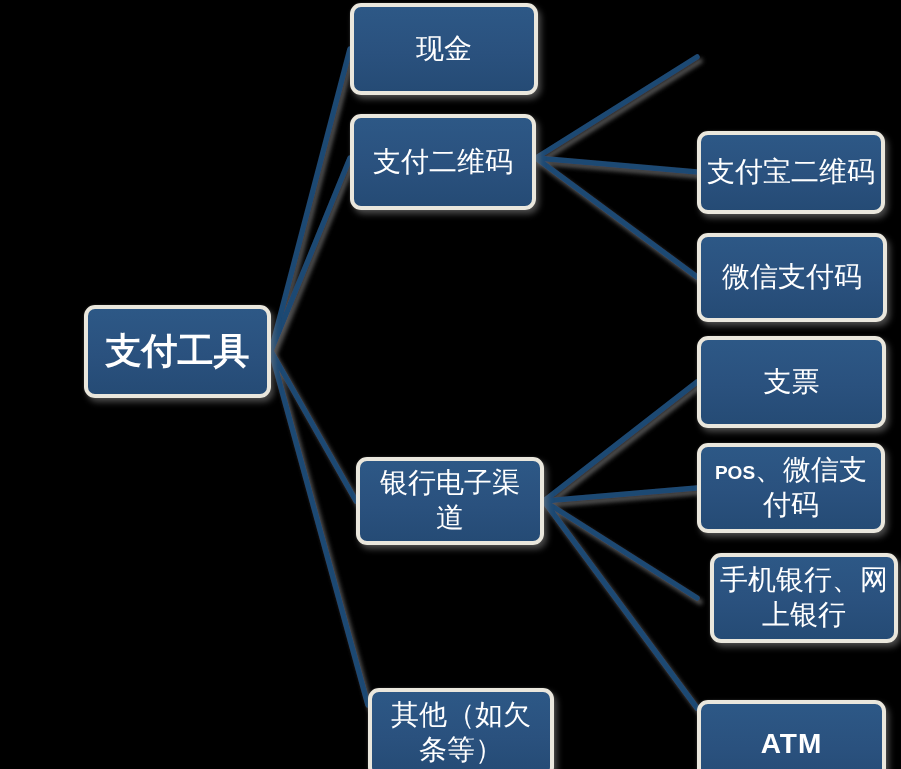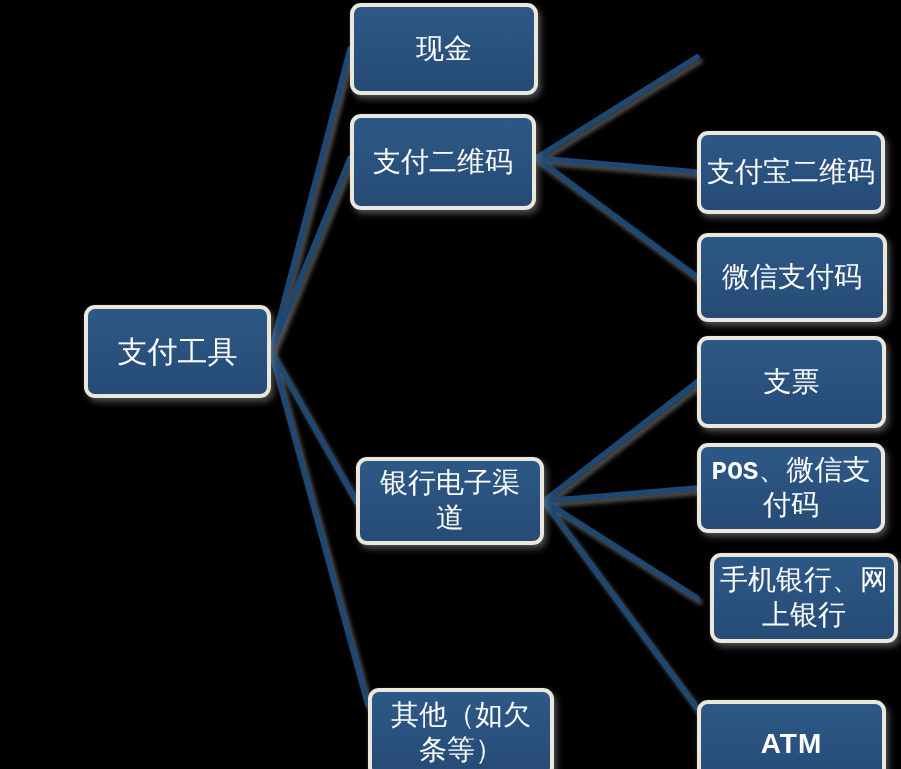--- a/index.html
+++ b/index.html
@@ -36,26 +36,26 @@
     background: linear-gradient(180deg, #2d5886 0%, #2a517e 55%, #254b75 100%);
     border: 4px solid #eae7dd;
     border-radius: 11px;
     box-shadow: 3px 4px 6px rgba(135,135,135,0.55), 0 0 2px rgba(120,120,120,0.35);
     color: #ffffff;
     font-size: 28px;
     line-height: 1.24;
   }
   .node .lbl { display: inline; }
   .latin-bold {
-    font-family: Liberation Mono, monospace;
+    font-family: Liberation Sans, sans-serif;
     font-weight: 700;
-    font-size: 26px;
+    font-size: 19px;
   }
   
-  #n-root    { left: 84px;  top: 305px; width: 187px; height: 93px; font-size: 30px; }
+  #n-root    { left: 84px;  top: 305px; width: 187px; height: 93px; font-size: 36px; font-weight: bold; }
   #n-cash    { left: 350px; top: 3px;   width: 188px; height: 92px; }
   #n-qr      { left: 350px; top: 114px; width: 186px; height: 96px; }
   #n-bank    { left: 356px; top: 457px; width: 188px; height: 88px; padding: 0 12px; }
   #n-other   { left: 368px; top: 660px; width: 186px; height: 90px; padding: 0 17px; margin-top: 28px; }
   #n-banksys { left: 697px; top: 13px;  width: 190px; height: 89px; }
   #n-alipay  { left: 697px; top: 131px; width: 188px; height: 83px; }
   #n-wechat  { left: 697px; top: 233px; width: 190px; height: 89px; }
   #n-check   { left: 697px; top: 336px; width: 189px; height: 92px; }
   #n-pos     { left: 697px; top: 443px; width: 188px; height: 90px; padding: 0 6px; }
   #n-mobile  { left: 697px; top: 553px; width: 188px; height: 90px; padding: 0 6px; margin-left: 13px; }

